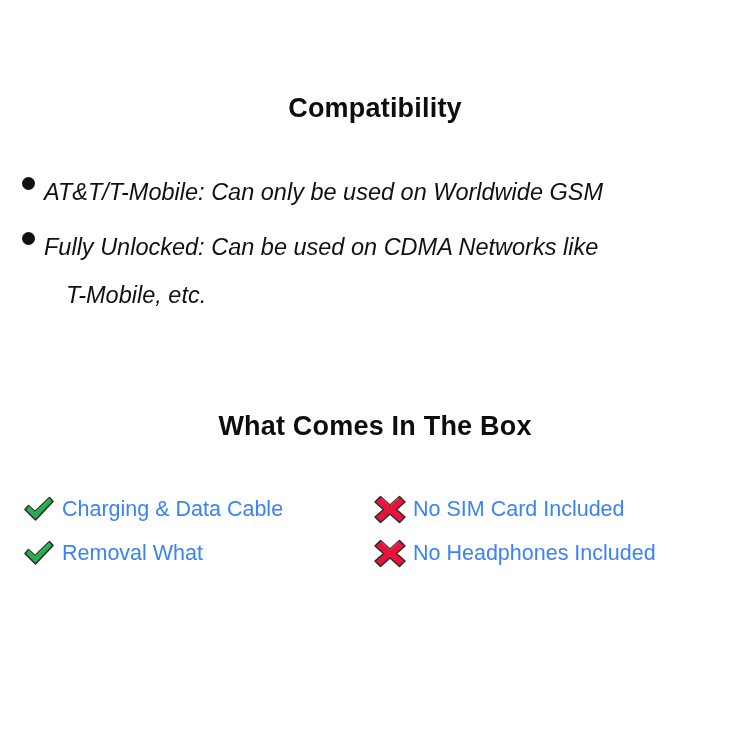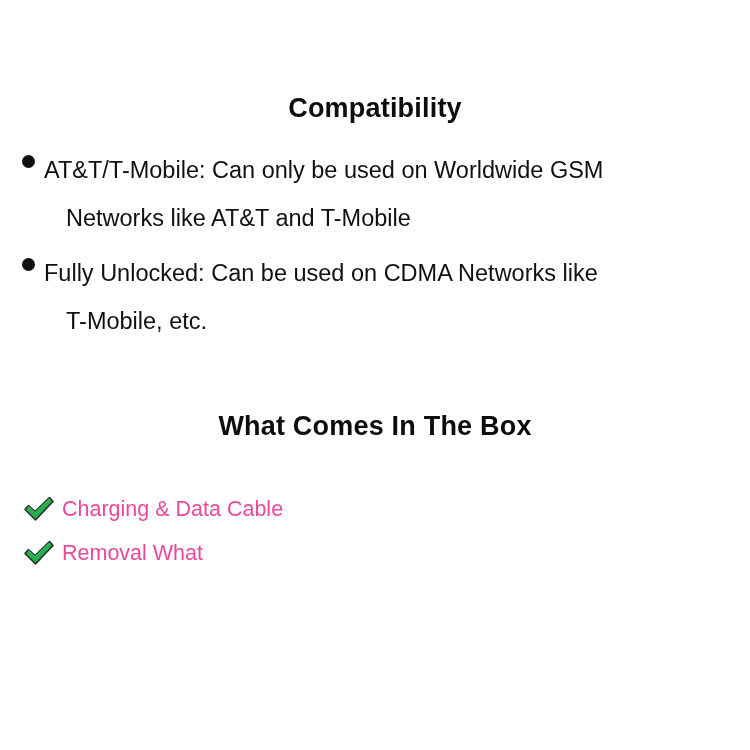--- a/index.html
+++ b/index.html
@@ -45,22 +45,23 @@
     position: absolute;
     left: 0;
     top: 411px;
     width: 750px;
   }
 
   
   .compat-list {
     position: absolute;
     left: 22px;
-    top: 146px;
+    top: 168px;
     width: 712px;
+    font-style: italic;
   }
 
   .compat-item {
     display: flex;
     align-items: flex-start;
     margin-bottom: 7px;
   }
 
   .compat-bullet {
     flex: 0 0 auto;
@@ -128,21 +129,21 @@
     padding-top: 2px;
   }
   .box-icon svg {
     display: block;
   }
 
   .box-label {
     flex: 1 1 auto;
     font-size: 21.5px;
     line-height: 33px;
-    color: #ec4899;
+    color: #3b82f6;
     padding-top: 1px;
   }
   .box-label .lbl-line {
     display: block;
   }
 </style>
 </head>
 <body>
 
 <div class="page">
@@ -150,21 +151,20 @@
   <div id="compatibility-heading" class="section-heading">Compatibility</div>
 
   <div class="compat-list">
 
     <div class="compat-item">
       <div class="compat-bullet">
         <span class="dot"></span>
       </div>
       <div class="compat-text">
         <span class="first-line">AT&amp;T/T-Mobile: Can only be used on Worldwide GSM</span>
-        <span class="wrap-line">Networks like AT&amp;T and T-Mobile</span>
       </div>
     </div>
 
     <div class="compat-item">
       <div class="compat-bullet">
         <span class="dot"></span>
       </div>
       <div class="compat-text">
         <span class="first-line">Fully Unlocked: Can be used on CDMA Networks like</span>
         <span class="wrap-line">T-Mobile, etc.</span>
@@ -198,16 +198,43 @@
             <path d="M6.5 12.6 L13 18.4 L27.4 4.9" fill="none" stroke="#3fd069" stroke-width="1.4" stroke-linecap="round" opacity="0.55"></path>
           </svg>
         </div>
         <div class="box-label">
           <span class="lbl-line">Removal What</span>
         </div>
       </div>
 
     </div>
 
+    <div class="box-col box-col-right">
+
+      <div class="box-item">
+        <div class="box-icon">
+          <svg width="34" height="30" viewBox="0 0 34 30">
+            <path d="M7.5 2.5 L17 11 L26.5 2.5 L32 8 L23.5 15.5 L32 23 L26.5 28.5 L17 20 L7.5 28.5 L2 23 L10.5 15.5 L2 8 Z" fill="#e8123c" stroke="#2d2d2d" stroke-width="1.5" stroke-linejoin="round"></path>
+            <path d="M9 4.5 L16 11 M25 4.5 L18 11" fill="none" stroke="#ff5f80" stroke-width="1.3" stroke-linecap="round" opacity="0.5"></path>
+          </svg>
+        </div>
+        <div class="box-label">
+          <span class="lbl-line">No SIM Card Included</span>
+        </div>
+      </div>
+
+      <div class="box-item">
+        <div class="box-icon">
+          <svg width="34" height="30" viewBox="0 0 34 30">
+            <path d="M7.5 2.5 L17 11 L26.5 2.5 L32 8 L23.5 15.5 L32 23 L26.5 28.5 L17 20 L7.5 28.5 L2 23 L10.5 15.5 L2 8 Z" fill="#e8123c" stroke="#2d2d2d" stroke-width="1.5" stroke-linejoin="round"></path>
+            <path d="M9 4.5 L16 11 M25 4.5 L18 11" fill="none" stroke="#ff5f80" stroke-width="1.3" stroke-linecap="round" opacity="0.5"></path>
+          </svg>
+        </div>
+        <div class="box-label">
+          <span class="lbl-line">No Headphones Included</span>
+        </div>
+      </div>
+
+    </div>
 
   </div>
 
 </div>
 
 </body></html>

